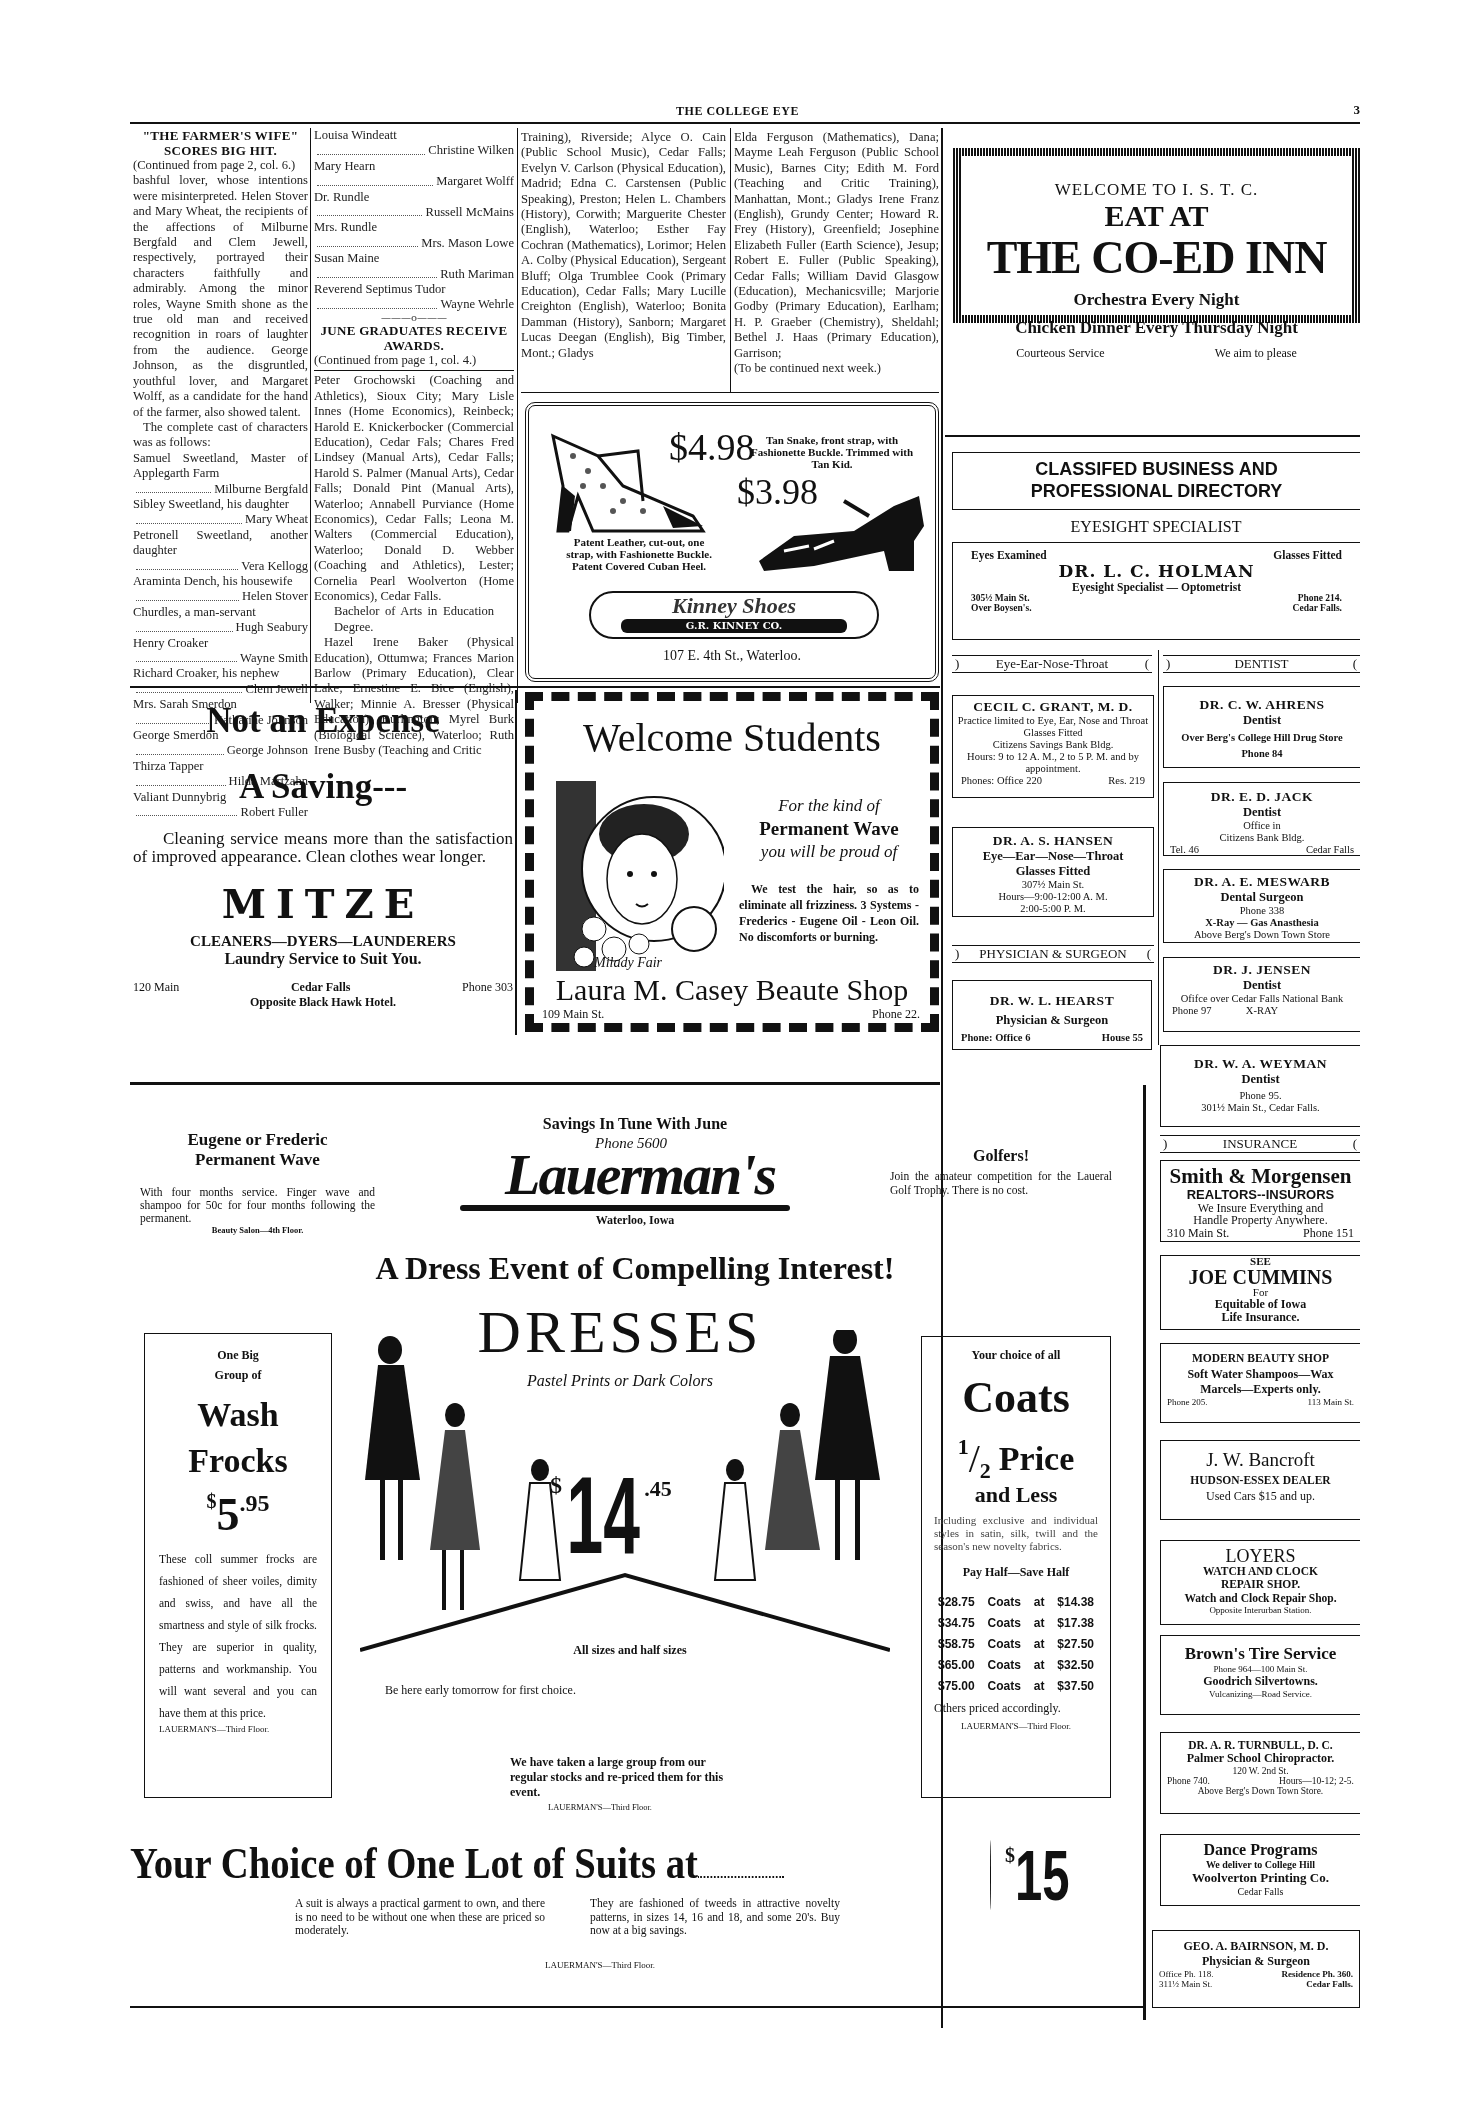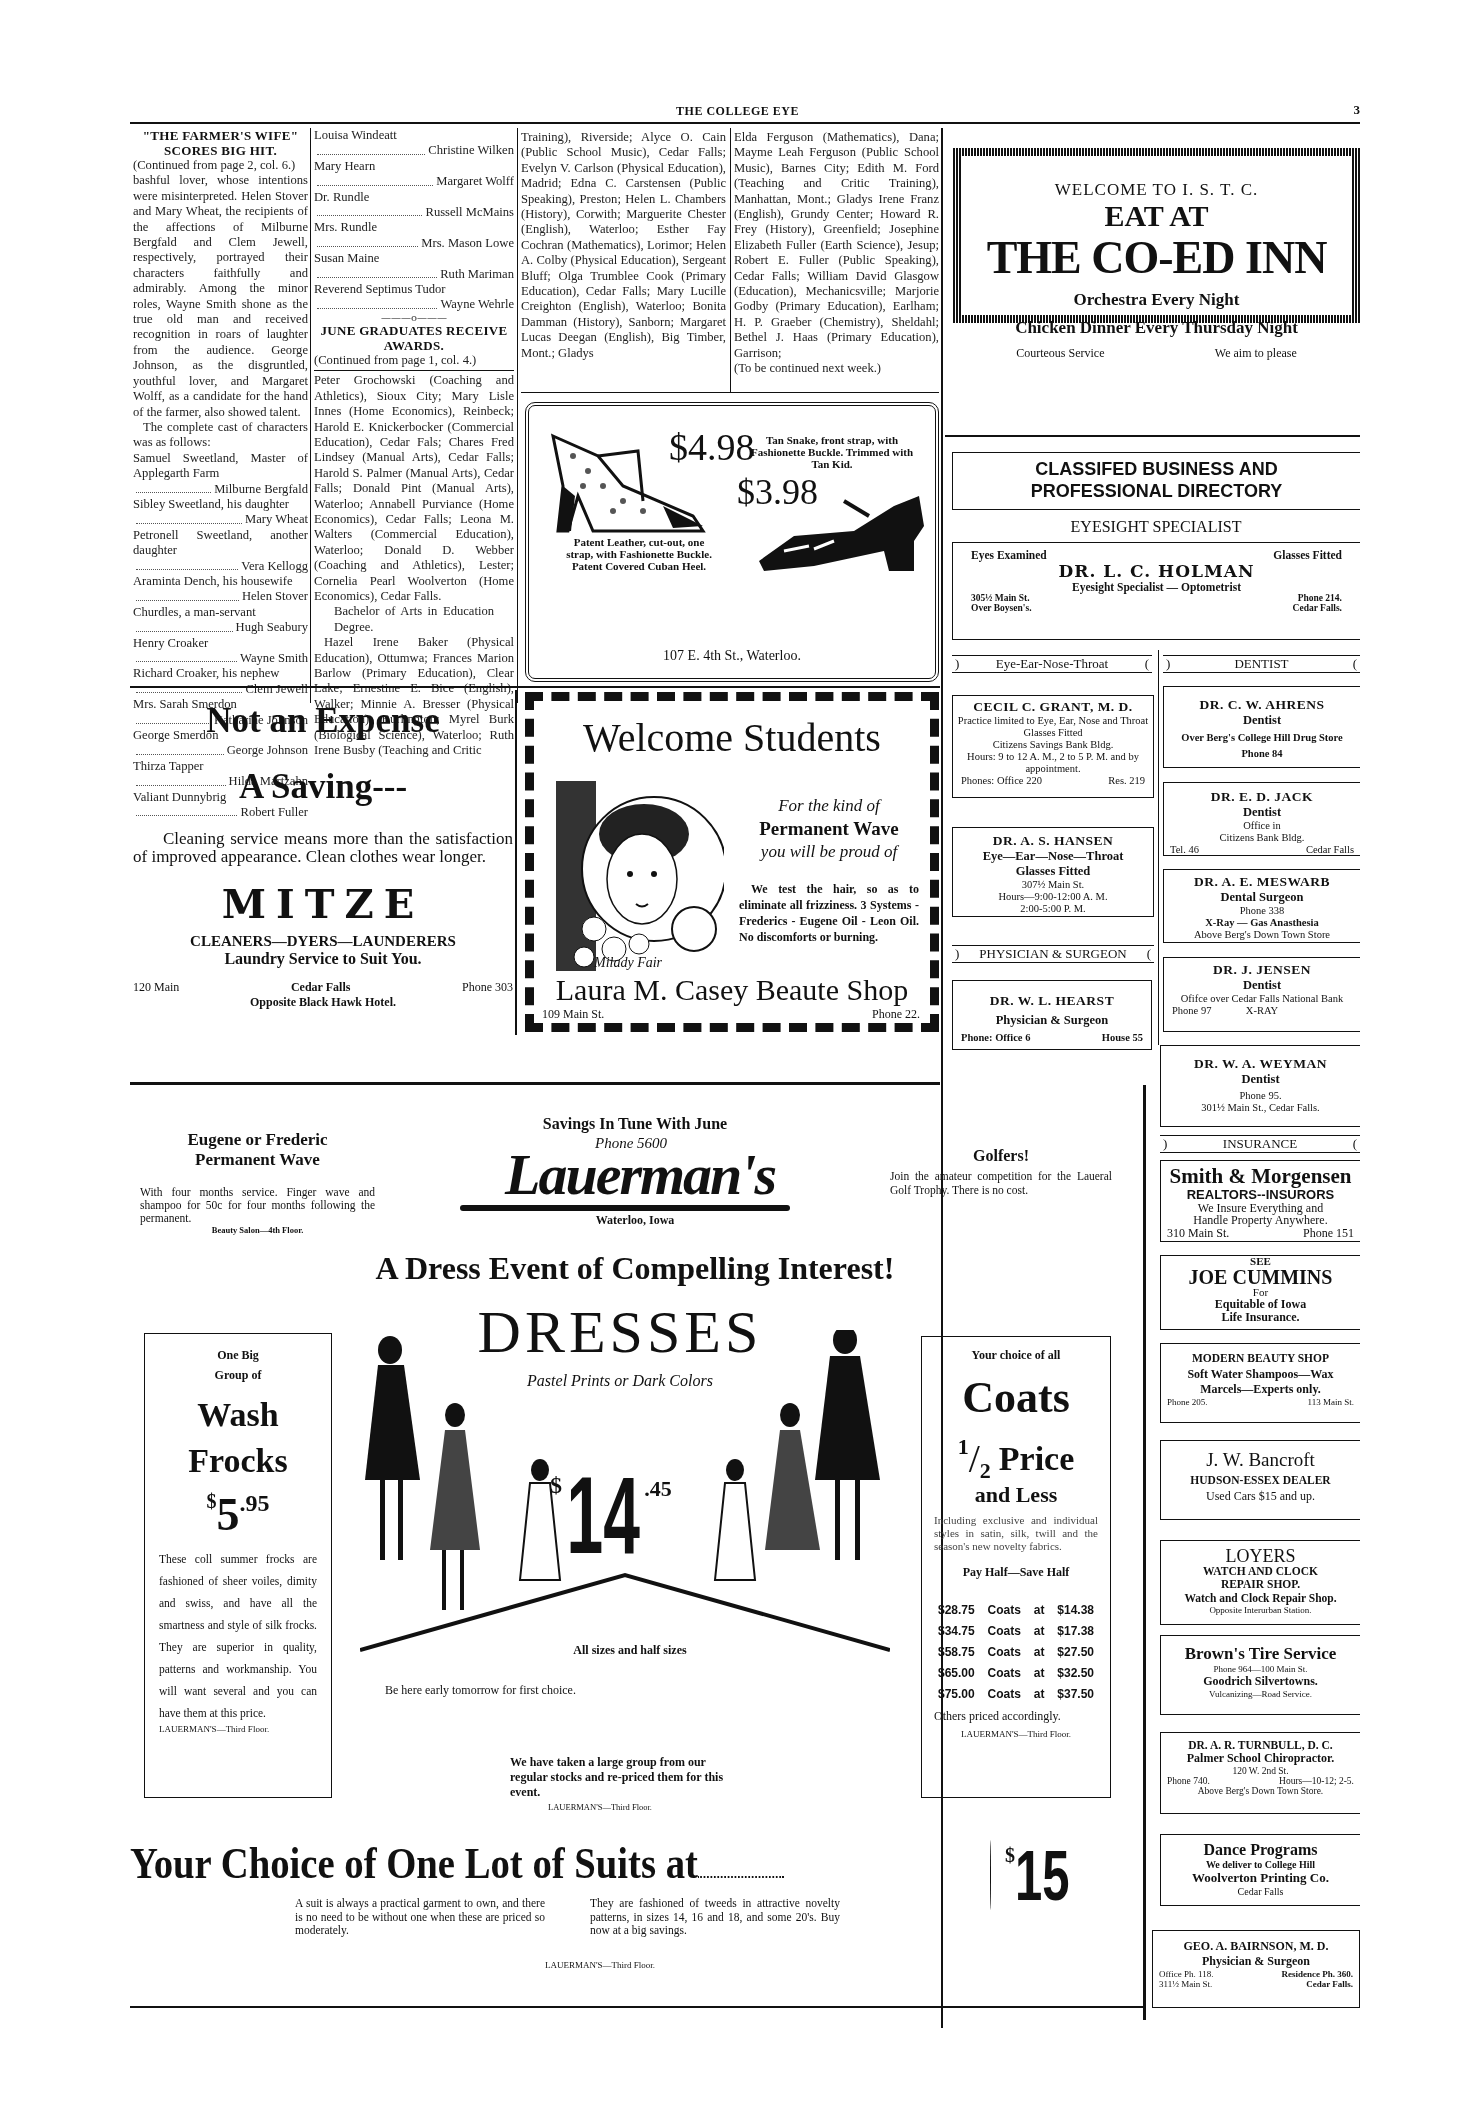--- a/index.html
+++ b/index.html
@@ -201,20 +201,24 @@
   </svg>
   <div class="abs serif" style="left:140px;top:22px;font-size:38px;line-height:38px">$4.98</div>
   <div class="abs serif bold c" style="left:218px;top:28px;width:170px;font-size:11px;line-height:12px">Tan Snake, front strap, with Fashionette Buckle. Trimmed with Tan Kid.</div>
   <div class="abs serif" style="left:208px;top:68px;font-size:36px;line-height:36px">$3.98</div>
   <svg class="abs" style="left:225px;top:85px" width="175" height="85" viewBox="0 0 175 85">
     <path d="M5 70 L40 45 L100 40 L140 15 L165 5 L170 35 L160 50 L160 80 L135 80 L130 60 L60 75 L10 80 Z" fill="#111"></path>
     <path d="M90 10 L115 25" stroke="#111" stroke-width="4"></path>
     <path d="M30 60 L55 55 M60 58 L80 50" stroke="#fff" stroke-width="3"></path>
   </svg>
   <div class="abs serif bold c" style="left:30px;top:130px;width:160px;font-size:11px;line-height:12px">Patent Leather, cut-out, one strap, with Fashionette Buckle. Patent Covered Cuban Heel.</div>
+  <div class="abs c" style="left:60px;top:185px;width:290px;height:48px;border:2px solid #111;border-radius:30px;background:#fff">
+    <div class="serif" style="font-style:italic;font-weight:bold;font-size:22px;line-height:26px;color:#333">Kinney Shoes</div>
+    <div style="background:#111;color:#fff;font-size:10px;font-weight:bold;margin:0 30px;line-height:14px;border-radius:6px">G.R. KINNEY CO.</div>
+  </div>
   <div class="abs serif c" style="left:0;width:406px;top:242px;font-size:14px">107 E. 4th St., Waterloo.</div>
 </div>
 
 <div class="hr" style="left:130px;top:686px;width:810px;height:2px"></div>
 
 <div class="abs" style="left:133px;top:700px;width:380px;height:330px">
   <div class="serif c bold" style="font-size:35px;line-height:42px">Not an Expense</div>
   <div class="serif c bold" style="font-size:35px;line-height:42px;margin-top:24px">A Saving---</div>
   <div class="serif" style="font-size:17px;line-height:18px;margin-top:22px;text-indent:30px;text-align:justify">Cleaning service means more than the satisfaction of improved appearance. Clean clothes wear longer.</div>
   <div class="c" style="font-family:'DejaVu Serif',serif;font-weight:900;font-size:40px;letter-spacing:10px;margin-top:16px;line-height:44px">MITZE</div>
@@ -537,21 +541,21 @@
   <div class="serif bold c" style="font-size:44px;line-height:54px;margin-top:6px">Coats</div>
   <div class="serif bold c" style="margin-top:10px;display:flex;justify-content:center;align-items:center">
     <span style="font-size:22px;position:relative;top:-12px">1</span>
     <span style="font-size:40px;font-weight:normal">/</span>
     <span style="font-size:22px;position:relative;top:12px">2</span>
     <span style="font-size:34px;margin-left:8px">Price</span>
   </div>
   <div class="serif bold c" style="font-size:22px;">and Less</div>
   <div class="serif j" style="font-size:11px;line-height:13px;margin-top:6px;color:#444">Including exclusive and individual styles in satin, silk, twill and the season's new novelty fabrics.</div>
   <div class="serif bold c" style="font-size:12px;margin-top:12px">Pay Half—Save Half</div>
-  <div id="coat-rows" style="margin-top:20px">
+  <div id="coat-rows" style="margin-top:12px">
       <div style="display: flex; justify-content: space-between; font-family: &quot;Liberation Sans&quot;, sans-serif; font-weight: bold; font-size: 12px; line-height: 21px; padding: 0px 4px;">
         <span>$28.75</span>
         <span>Coats</span>
         <span>at</span>
         <span>$14.38</span>
       </div>
       <div style="display: flex; justify-content: space-between; font-family: &quot;Liberation Sans&quot;, sans-serif; font-weight: bold; font-size: 12px; line-height: 21px; padding: 0px 4px;">
         <span>$34.75</span>
         <span>Coats</span>
         <span>at</span>

